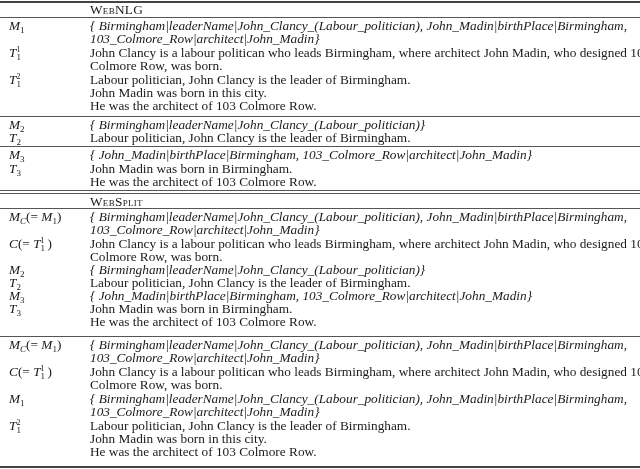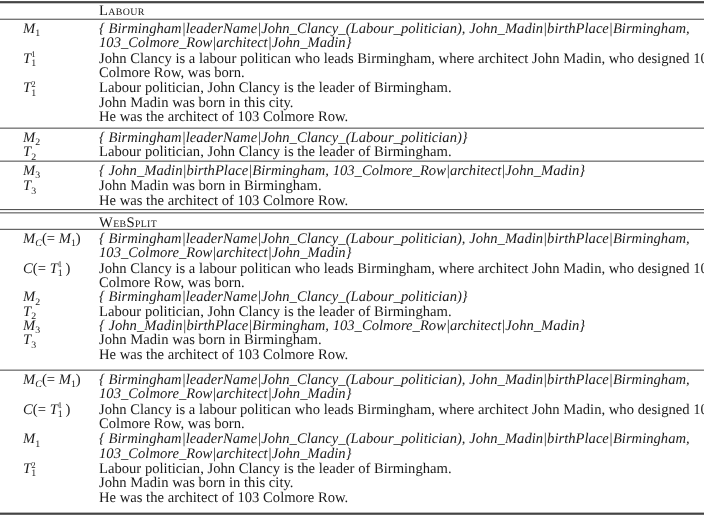--- a/index.html
+++ b/index.html
@@ -5,40 +5,40 @@
   html, body { margin: 0; padding: 0; background: #ffffff; }
   body {
     width: 640px; height: 469px; overflow: hidden; position: relative;
     font-family: "Liberation Serif", "DejaVu Serif", serif;
     color: #1a1a1a; font-size: 13.3px;
   }
   .tbl { position: absolute; left: 0; top: 0; width: 640px; }
   .rule { position: absolute; left: 0; width: 640px; height: 1px; background: #555; }
   .rule.thick { height: 1.5px; background: #444; }
   .row { position: absolute; left: 0; width: 640px; }
-  .lab { position: absolute; left: 9px; font-style: italic; white-space: nowrap; line-height: 13px; margin-left: 12px; }
+  .lab { position: absolute; left: 9px; font-style: italic; white-space: nowrap; line-height: 13px; }
   .lab sub { font-size: 9px; font-style: normal; vertical-align: -3px; }
   .lab .sub-sup { display: inline-block; position: relative; width: 7px; height: 13px; vertical-align: top; }
   .lab .sub-sup .s1 { position: absolute; left: 0; top: -3px; font-size: 8px; font-style: normal; }
   .lab .sub-sup .s2 { position: absolute; left: 0; top: 5px; font-size: 9px; font-style: normal; }
   .lab .up { font-style: normal; }
   .content { position: absolute; left: 90px; width: 545px; line-height: 13px; }
   .content .ln { display: block; white-space: nowrap; }
   .mr { font-style: italic; }
   .sc { font-variant: small-caps; letter-spacing: 0.3px; }
 </style>
 </head>
 <body>
 
 <div class="tbl">
 
   <div class="rule thick" style="top:1px"></div>
 
   <div class="row" style="top:3px">
-    <div class="content sc">Labour</div>
+    <div class="content sc">WebNLG</div>
   </div>
   <div class="rule" style="top:17px"></div>
 
   <div class="row" style="top:19px">
     <div class="lab"><span>M</span><sub>1</sub></div>
     <div class="content mr">
       <span class="ln">{ Birmingham|leaderName|John_Clancy_(Labour_politician), John_Madin|birthPlace|Birmingham,</span>
       <span class="ln">103_Colmore_Row|architect|John_Madin}</span>
     </div>
   </div>

